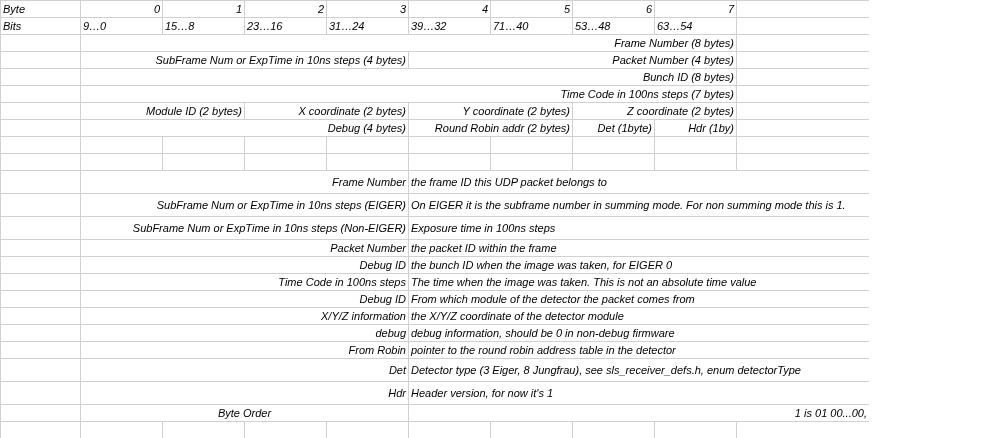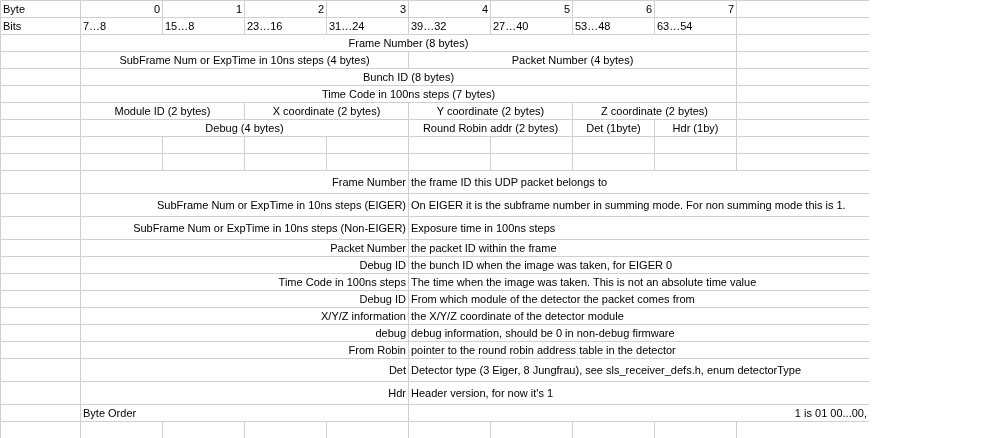--- a/index.html
+++ b/index.html
@@ -10,20 +10,21 @@
   body {
     font-family: "Liberation Sans", sans-serif;
     font-size: 11px;
     color: #000000;
   }
   #sheet {
     position: relative;
     width: 869px;
     height: 438px;
     overflow: hidden;
+    font-style: italic;
   }
   table.grid {
     border-collapse: collapse;
     table-layout: fixed;
     width: 982px;
   }
   table.grid td {
     border: 1px solid #d0d0d0;
     height: 16px;
     padding: 0 2px;
@@ -34,33 +35,33 @@
     vertical-align: middle;
   }
   td.blank { }
   td.num { text-align: right; }
   td.lft { text-align: left; }
   
   td.label { text-align: left; }
   
   td.box {
     border: 1px solid #000000;
-    text-align: center;
+    text-align: right;
     margin-top: 40px;
   }
   tr.taller td { height: 22px; }
   .desc-key { text-align: right; }
   .desc-val { text-align: left; }
   td.thick-all {
     border-top: 2px solid #000000;
     border-bottom: 2px solid #000000;
   }
   td.thick-left { border-left: 2px solid #000000; }
   td.thick-right { border-right: 2px solid #000000; }
-  .byte-order-label { text-align: left; margin-left: 28px; }
+  .byte-order-label { text-align: center; margin-left: 28px; }
   .byte-order-val { text-align: right; padding-right: 100px; }
 </style>
 </head>
 <body>
 
 <div id="sheet">
   <table class="grid">
     <colgroup>
       <col style="width:80px">
       <col style="width:82px">
@@ -83,26 +84,26 @@
         <td class="num">3</td>
         <td class="num">4</td>
         <td class="num">5</td>
         <td class="num">6</td>
         <td class="num">7</td>
         <td class="blank"></td>
       </tr>
 
       <tr>
         <td class="label">Bits</td>
-        <td class="lft">7…8</td>
+        <td class="lft">9…0</td>
         <td class="lft">15…8</td>
         <td class="lft">23…16</td>
         <td class="lft">31…24</td>
         <td class="lft">39…32</td>
-        <td class="lft">27…40</td>
+        <td class="lft">71…40</td>
         <td class="lft">53…48</td>
         <td class="lft">63…54</td>
         <td class="blank"></td>
       </tr>
 
       <tr>
         <td class="blank"></td>
         <td class="box" colspan="8">Frame Number (8 bytes)</td>
         <td class="blank"></td>
       </tr>

